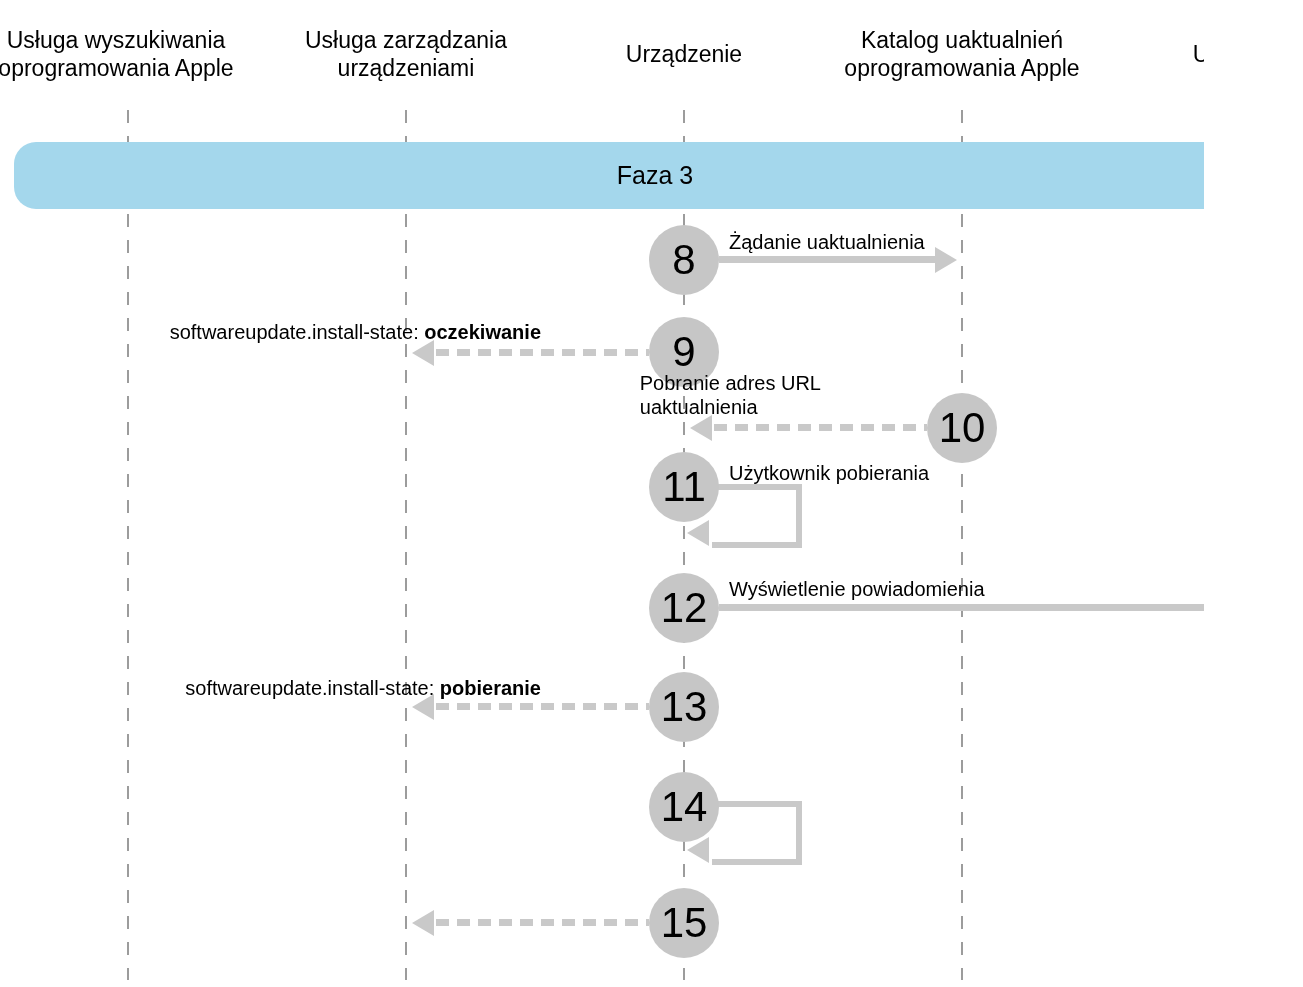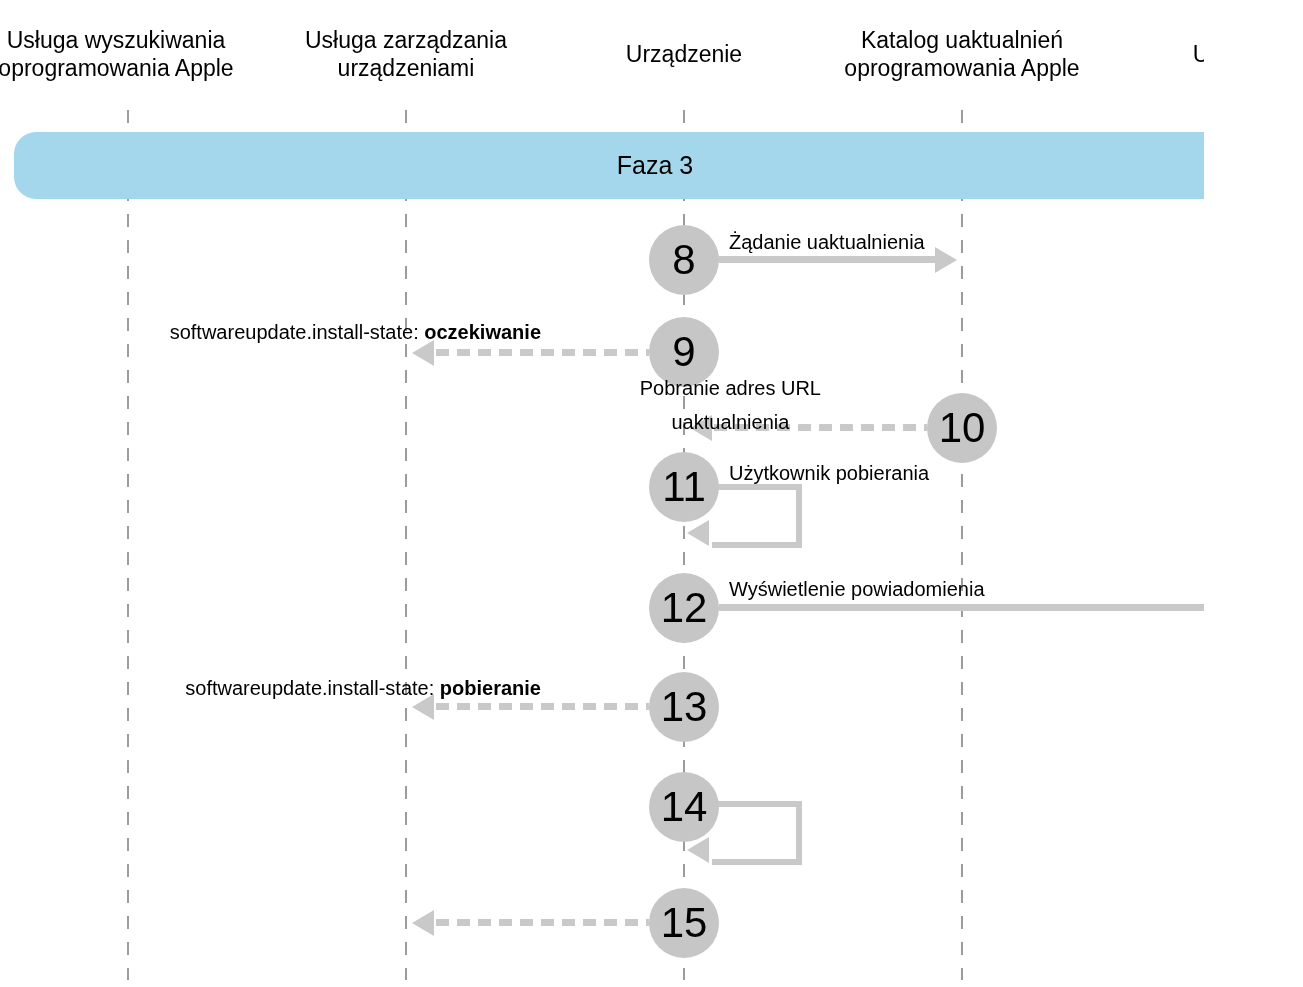--- a/index.html
+++ b/index.html
@@ -16,21 +16,21 @@
   }
   .lifeline{
     position:absolute;top:110px;height:870px;width:2px;z-index:0;
     background:repeating-linear-gradient(to bottom,var(--lifeline) 0 13px,transparent 13px 26px);
   }
   .actor{
     position:absolute;transform:translateX(-50%);text-align:center;
     font-size:23px;line-height:28px;white-space:pre-line;z-index:4;
   }
   .banner{
-    position:absolute;left:14px;top:132px;width:1282px;height:67px;border-radius:22px;
+    position:absolute;left:14px;top:142px;width:1282px;height:67px;border-radius:22px;
     background:var(--phase-banner);display:flex;align-items:center;justify-content:center;z-index:2;
   }
   .banner-label{font-size:25px;}
   .node{
     position:absolute;width:70px;height:70px;border-radius:50%;background:var(--node);
     display:flex;align-items:center;justify-content:center;font-size:42px;z-index:3;
   }
   .shaft{position:absolute;height:7px;background:var(--arrow);z-index:2;}
   .shaft.dashed{background:repeating-linear-gradient(to right,var(--arrow) 0 13px,transparent 13px 21px);}
   .head-right{
@@ -40,21 +40,21 @@
   }
   .head-left{
     position:absolute;width:0;height:0;z-index:2;
     border-top:13px solid transparent;border-bottom:13px solid transparent;
     border-right:22px solid var(--arrow);
   }
   .loop{
     position:absolute;border:6px solid var(--arrow);border-left:none;z-index:1;
   }
   .msg{position:absolute;font-size:20px;white-space:nowrap;z-index:4;text-align:right;}
-  .msg.multiline{white-space:pre-line;text-align:center;line-height:34px;margin-left:44px;}
+  .msg.multiline{white-space:pre-line;text-align:left;line-height:24px;margin-left:44px;}
   .msg.align-right{text-align:left;}
   .msg b{font-weight:700;}
 </style>
 </head>
 <body>
 
 <div id="canvas">
 
   <div class="lifeline" style="left:127px"></div>
   <div class="lifeline" style="left:405px"></div>

